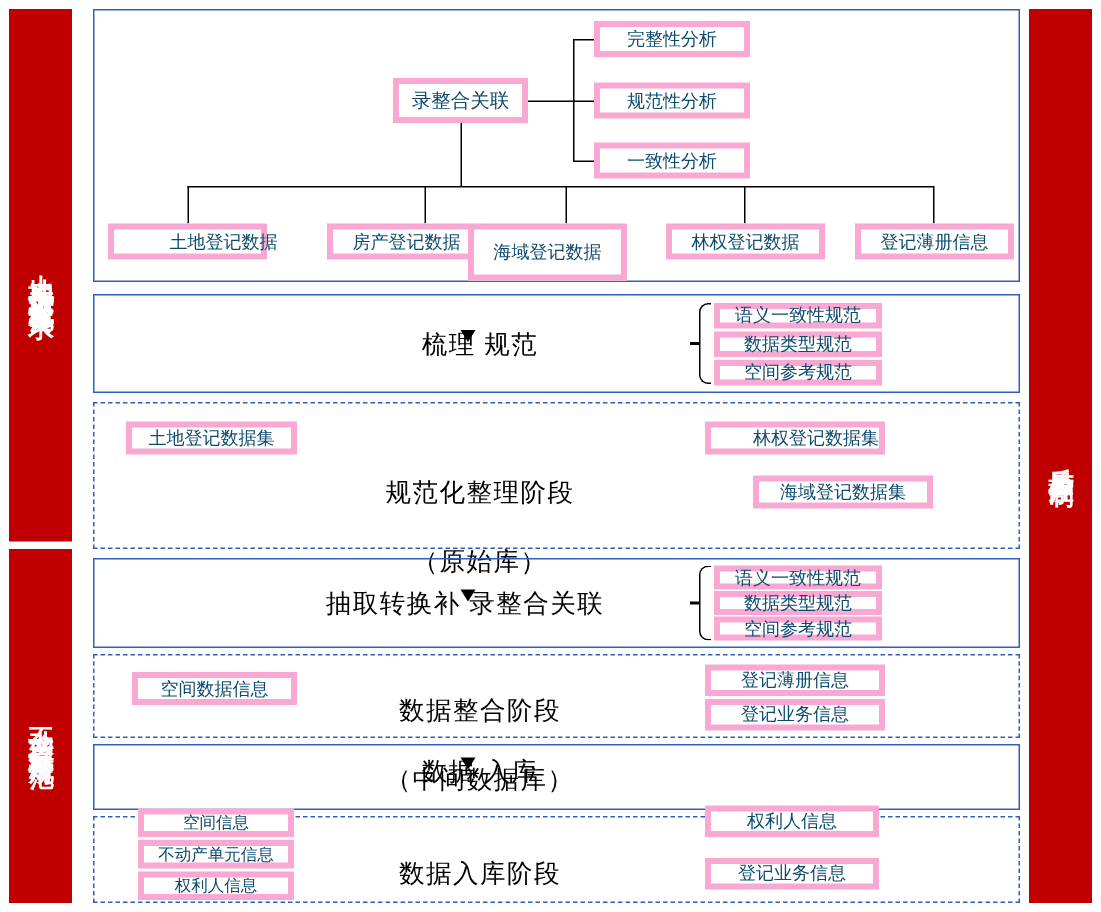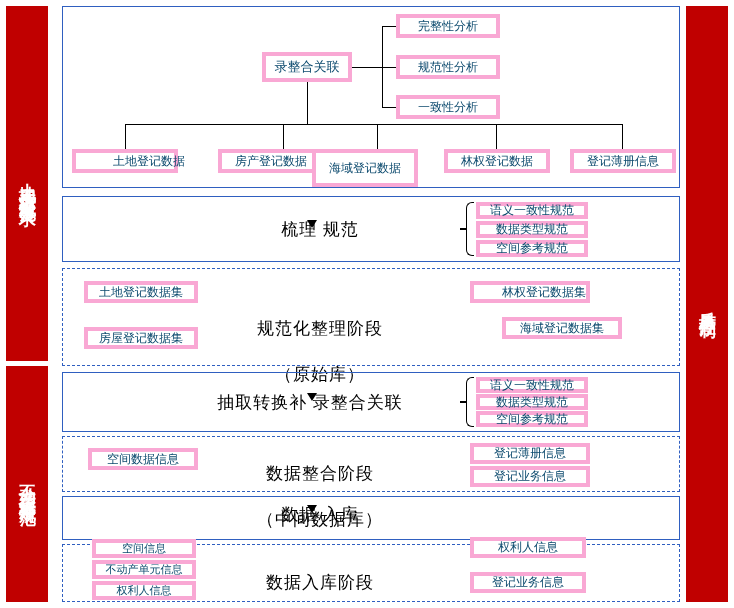--- a/index.html
+++ b/index.html
@@ -195,23 +195,20 @@
   </div>
 
   <div class="dframe" style="left:62px; top:268px; width:618px; height:98px;"></div>
   <div class="stage-label" style="left:200px; top:295px; width:240px;">
     <span>规范化整理阶段</span><br>
     <span>（原始库）</span>
   </div>
   <div class="rbox" style="left:84px; top:281px; width:114px; height:22px;">
     <span>土地登记数据集</span>
   </div>
-  <div class="rbox" style="left:84px; top:327px; width:114px; height:22px;">
-    <span>房屋登记数据集</span>
-  </div>
   <div class="rbox" style="left:470px; top:281px; width:120px; height:22px;justify-content:flex-end;">
     <span>林权登记数据集</span>
   </div>
   <div class="rbox" style="left:470px; top:317px; width:120px; height:22px;margin-left:32px;">
     <span>海域登记数据集</span>
   </div>
 
   <div class="sframe" style="left:62px; top:372px; width:618px; height:60px;"></div>
   <div class="stage-label" style="left:150px; top:392px; width:320px;">抽取转换补  录整合关联</div>
   <div class="arrow-down" style="left:307px; top:393px;"></div>

